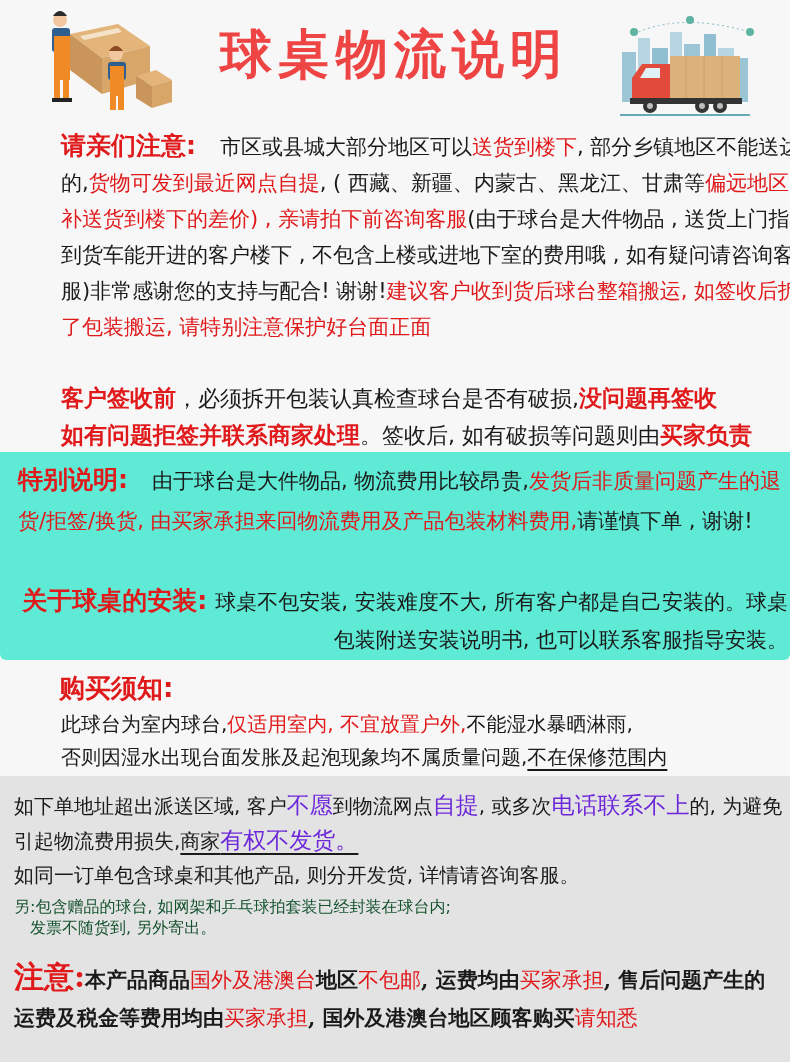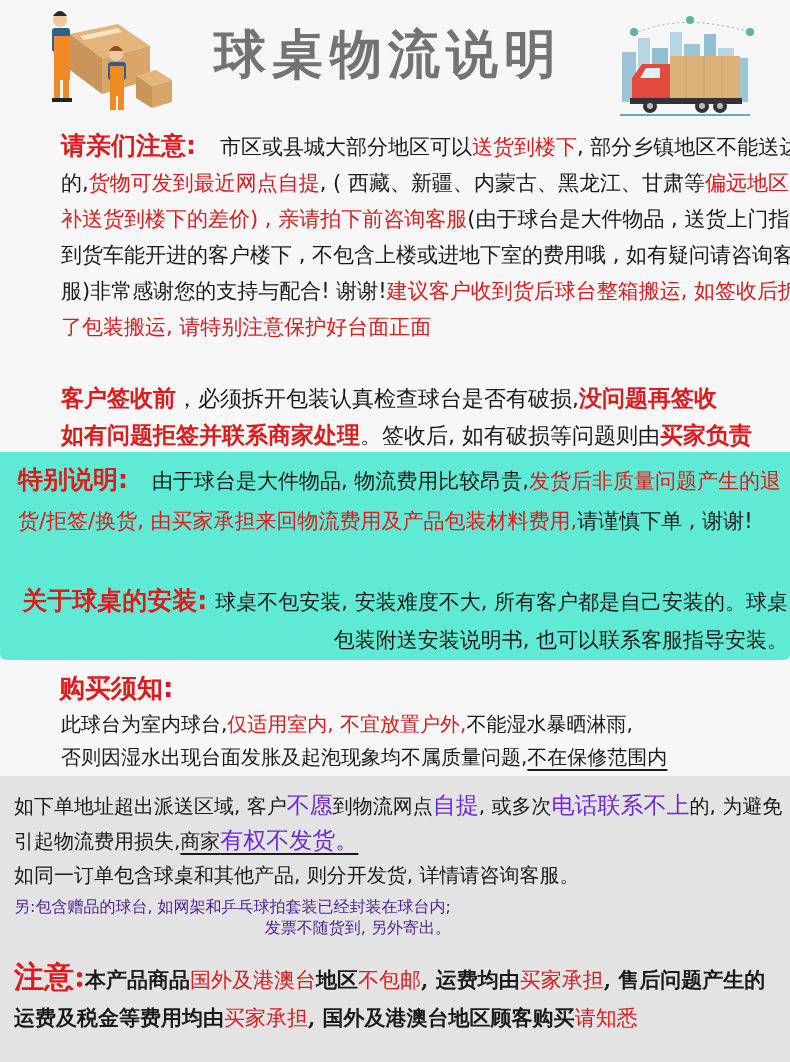--- a/index.html
+++ b/index.html
@@ -9,22 +9,22 @@
     font-family: "DejaVu Sans", "Liberation Sans", sans-serif;
     color: #1a1a1a;
     position: relative;
   }
   .r { color: #e0191b; }
   .u { text-decoration: underline; text-underline-offset: 5px; text-decoration-thickness: 2px; }
 
   
   .header { position: absolute; left: 0; top: 0; width: 790px; height: 120px; }
   .title {
-    position: absolute; left: 214px; top: 20px;
-    font-size: 52px; font-weight: bold; letter-spacing: 6px; color: #737373;
+    position: absolute; left: 220px; top: 20px;
+    font-size: 52px; font-weight: bold; letter-spacing: 6px; color: #ef4444;
     font-family: "DejaVu Sans", sans-serif;
   }
   .illus-left { position: absolute; left: 40px; top: 6px; width: 140px; height: 110px; }
   .illus-right { position: absolute; left: 610px; top: 12px; width: 150px; height: 105px; }
 
   .blk { position: absolute; left: 15px; width: 790px; margin-left: 28px; }
   .para { font-size: 21px; line-height: 36px; padding-left: 18px; padding-right: 14px; }
 
   
   .s1 { top: 128px; }
@@ -50,21 +50,21 @@
   .s4 .hd { font-size: 26px; font-weight: bold; color: #e0191b; padding-left: 16px; line-height: 40px; }
   .s4 .para { font-size: 20px; line-height: 33px; }
 
   
   .gray {
     position: absolute; left: 0; top: 776px; width: 790px; height: 286px;
     background: #e4e3e4;
   }
   .gray .p1 { position: absolute; left: 14px; top: 12px; font-size: 20px; line-height: 34px; width: 770px; }
   .gray .p1 .rr { color: #6d28d9; font-size: 23px; }
-  .gray .p2 { position: absolute; left: 14px; top: 120px; font-size: 16px; line-height: 21px; color: #4c1d95; text-align: right; }
+  .gray .p2 { position: absolute; left: 14px; top: 120px; font-size: 16px; line-height: 21px; color: #14532d; }
   .gray .p2 .ind { padding-left: 16px; display: block; }
   .gray .p3 {
     position: absolute; left: 14px; top: 182px; width: 770px;
     font-family: "DejaVu Serif", "Liberation Serif", serif;
     font-size: 21px; font-weight: bold; line-height: 38px;
   }
   .gray .p3 .lead { font-size: 30px; color: #e0191b; }
   .gray .p3 .rs { color: #e0191b; font-weight: normal; }
 </style>
 </head>

